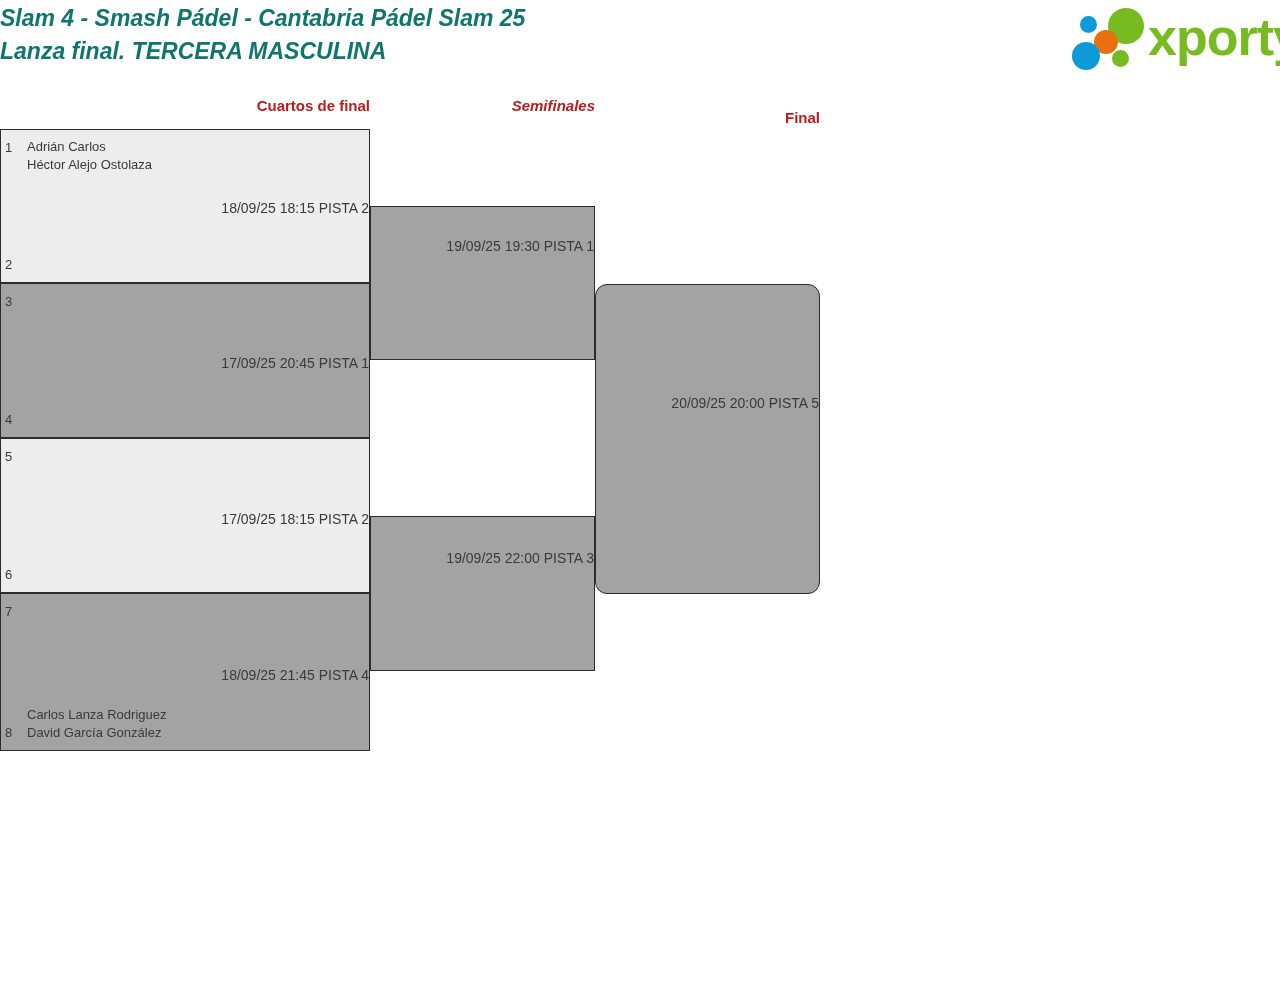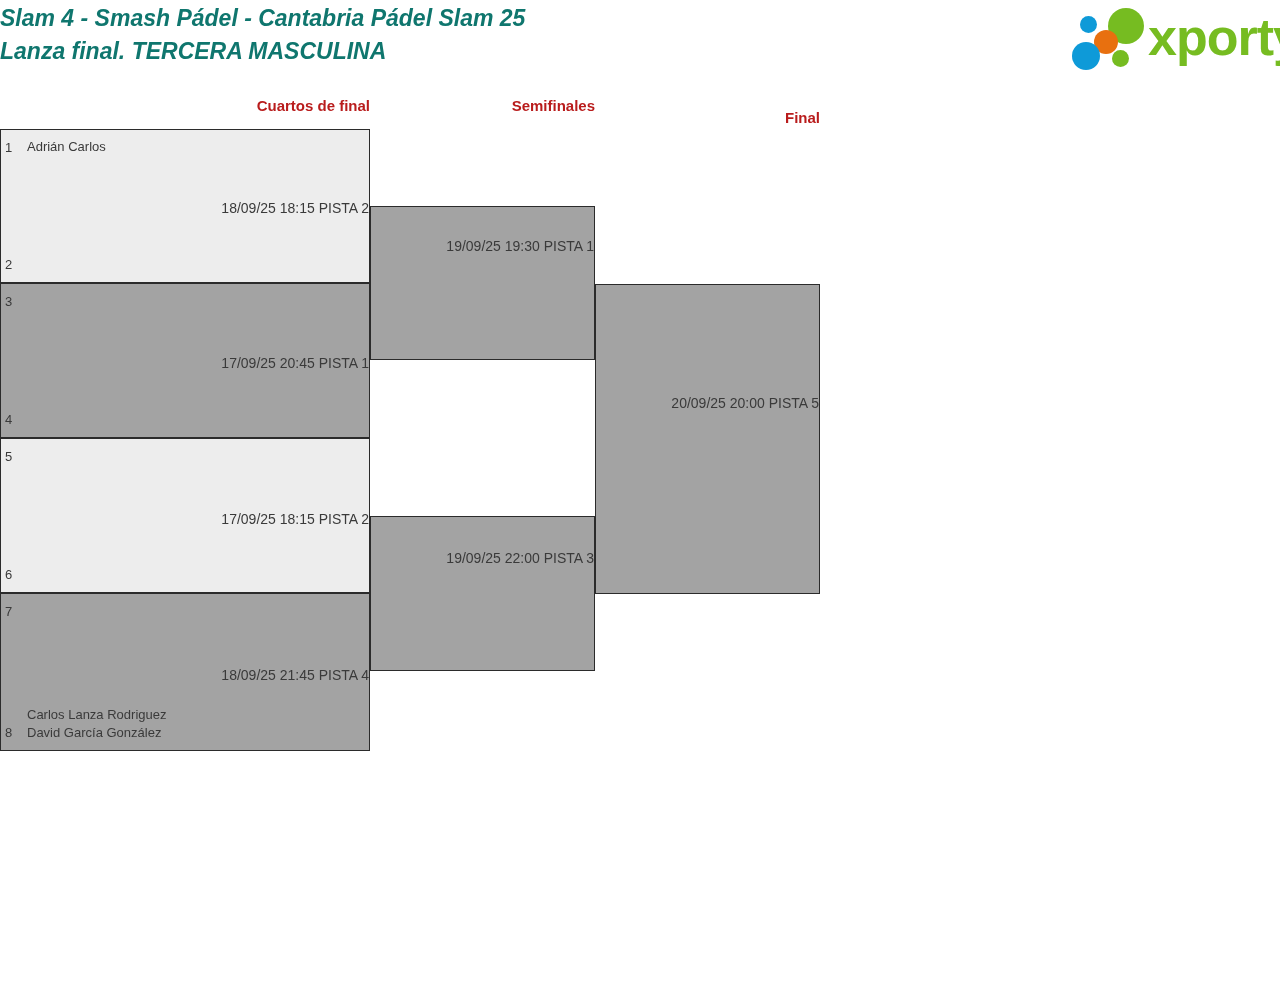--- a/index.html
+++ b/index.html
@@ -70,21 +70,21 @@
   
   .round-label {
     position: absolute;
     font-size: 15px;
     font-weight: bold;
     color: #b91c1c;
     text-align: right;
     white-space: nowrap;
   }
   #round-label-0 { left: 0px;   top: 97px; width: 370px; }
-  #round-label-1 { left: 370px; top: 97px; width: 225px; }
+  #round-label-1 { left: 370px; top: 97px; width: 225px; font-style: italic; }
   #round-label-2 { left: 595px; top: 97px; width: 225px; margin-top: 12px; }
 
   
   #bracket {
     position: absolute;
     left: 0; top: 0;
     width: 1280px;
     height: 982px;
   }
   .match {
@@ -137,21 +137,21 @@
   #m-qf-2 .match-info { top: 72px; }
   #m-qf-3 .match-info { top: 73px; }
 
   
   #m-sf-0 { left: 370px; top: 206px; width: 225px; height: 154px; }
   #m-sf-1 { left: 370px; top: 516px; width: 225px; height: 155px; }
   #m-sf-0 .match-info { top: 31px; }
   #m-sf-1 .match-info { top: 33px; }
 
   
-  #m-f-0 { left: 595px; top: 284px; width: 225px; height: 310px; }
+  #m-f-0 { left: 595px; top: 284px; width: 225px; height: 310px; border-radius: 12px; }
   #m-f-0 .match-info { top: 110px; }
 </style>
 </head>
 <body>
 
 <div id="header">
 
   <div id="title-block">
     <div class="title-line">Slam 4 - Smash Pádel - Cantabria Pádel Slam 25</div>
     <div class="title-line">Lanza final. TERCERA MASCULINA</div>
@@ -173,20 +173,21 @@
 <div id="bracket">
 
   <div class="round-label" id="round-label-0">Cuartos de final</div>
   <div class="round-label" id="round-label-1">Semifinales</div>
   <div class="round-label" id="round-label-2">Final</div>
 
   <div class="match shaded" id="m-qf-0">
     <div class="seed seed-top">1</div>
     <div class="team team-top">
       <div class="team-line">Adrián Carlos</div>
+      <div class="team-line">Héctor Alejo Ostolaza</div>
     </div>
     <div class="match-info">18/09/25 18:15 PISTA 2</div>
     <div class="seed seed-bottom">2</div>
     <div class="team team-bottom">
       <div class="team-line"></div>
       <div class="team-line"></div>
     </div>
   </div>
 
   <div class="match" id="m-qf-1">

